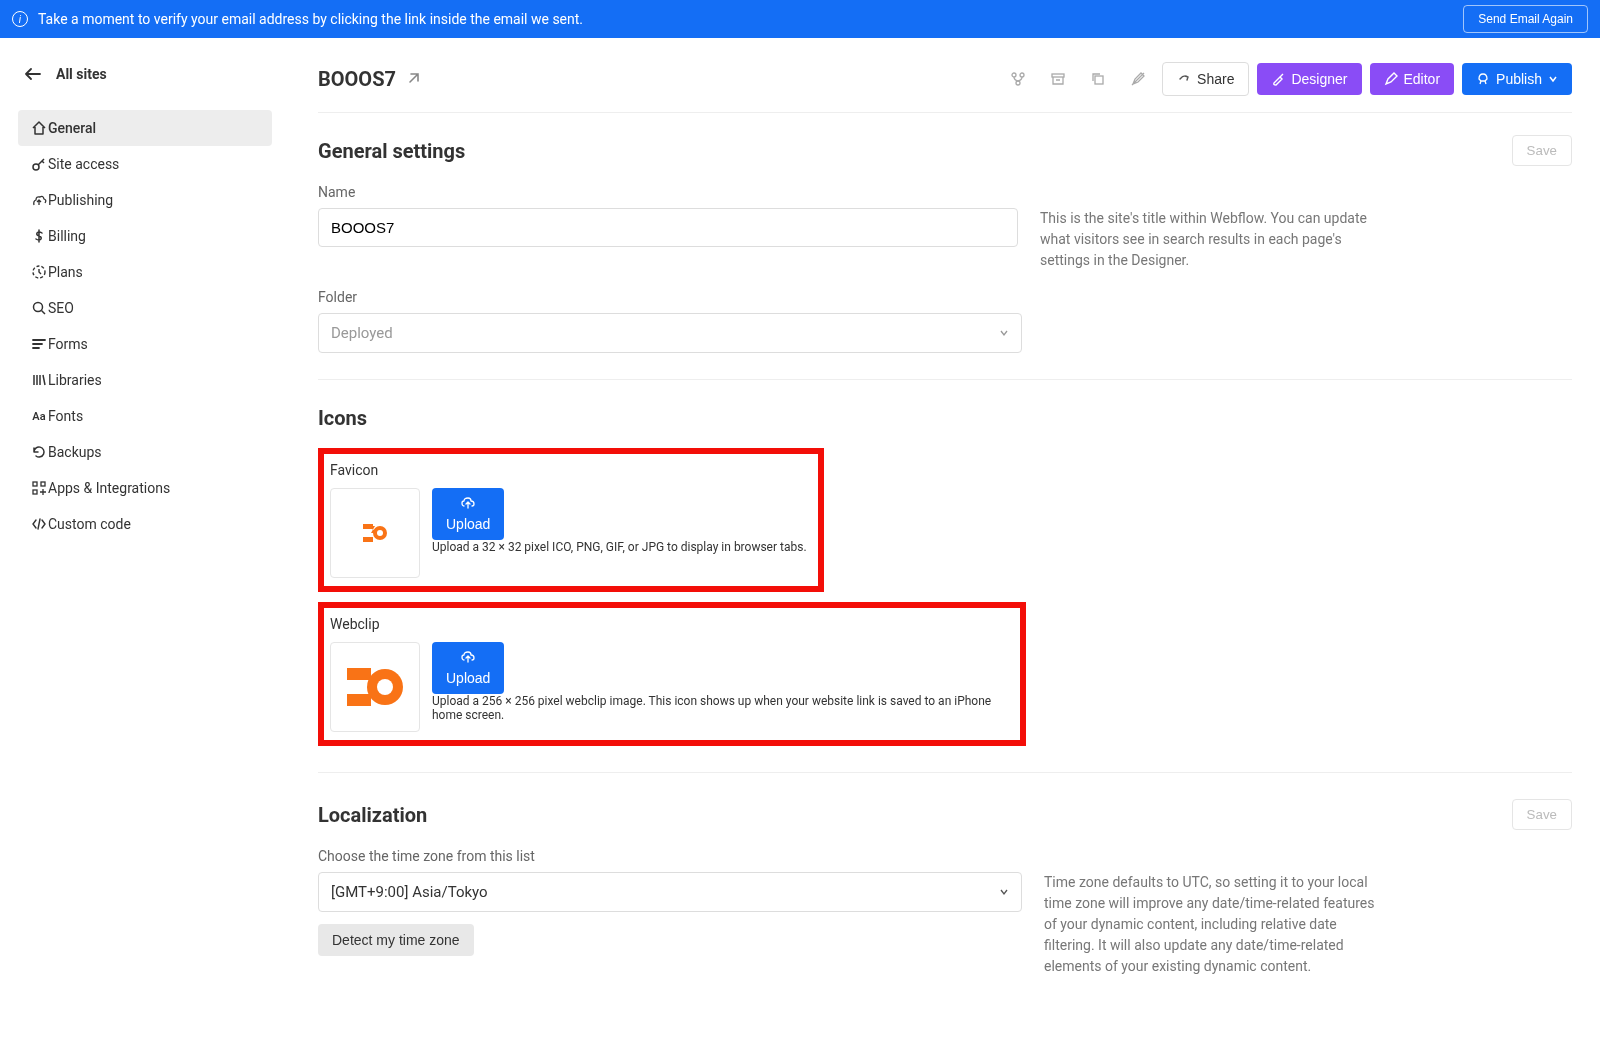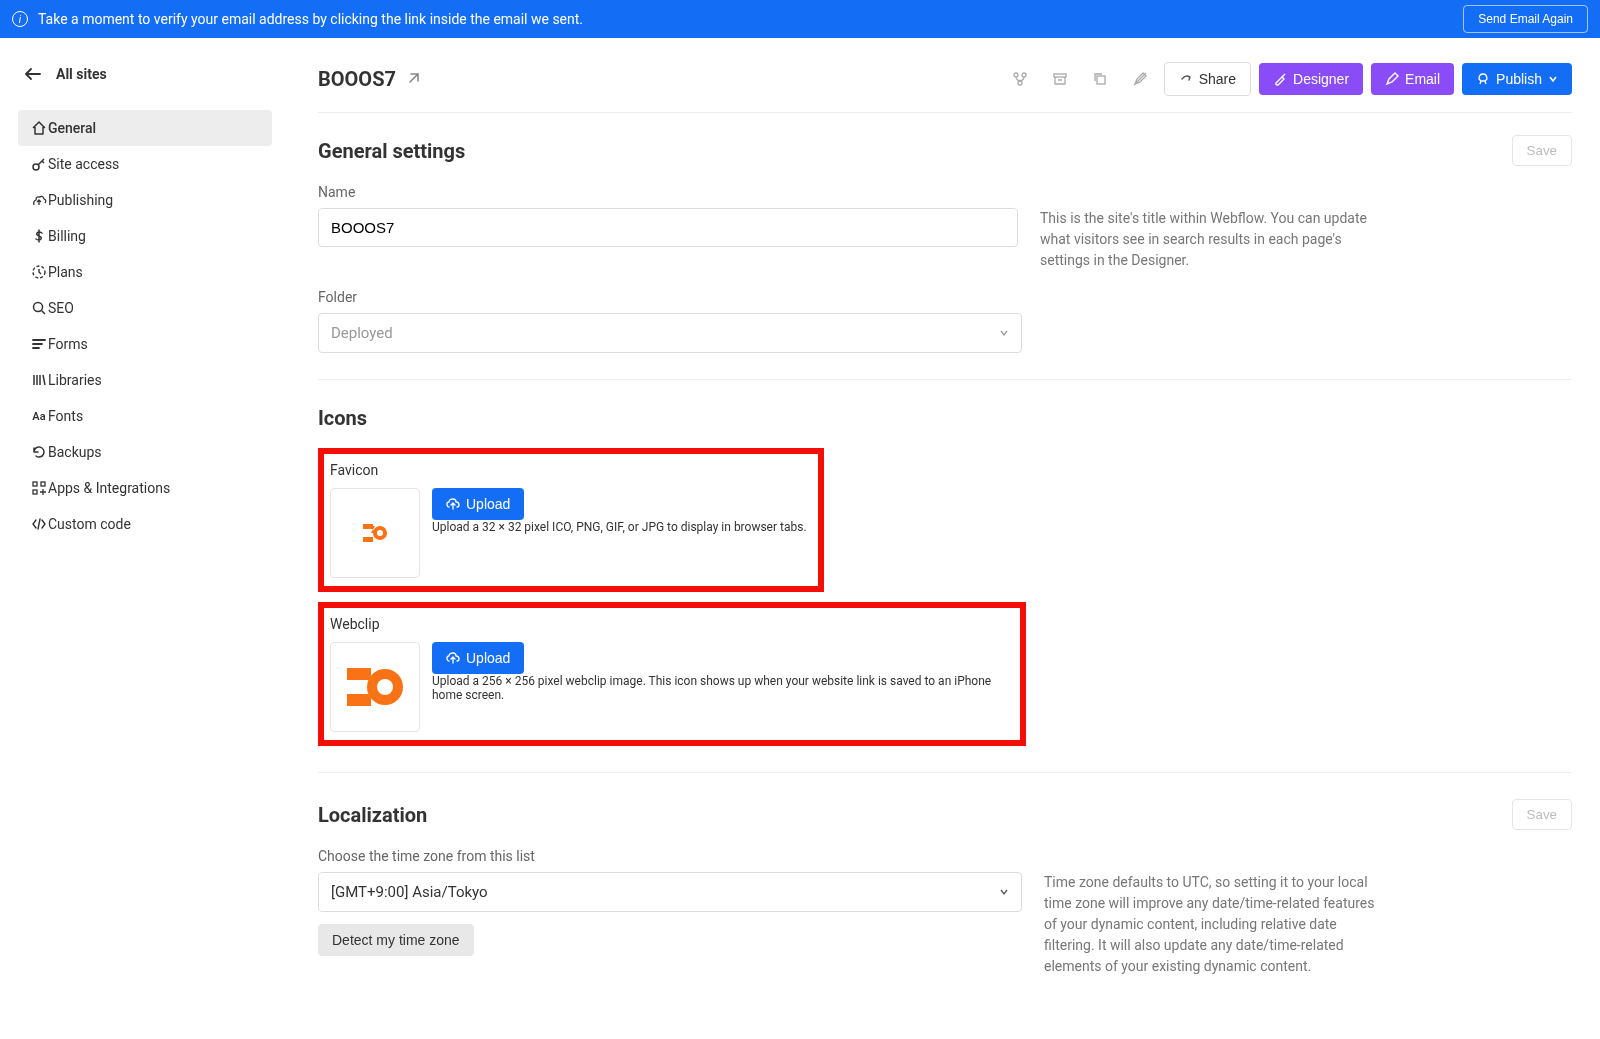--- a/index.html
+++ b/index.html
@@ -31,21 +31,21 @@
 .input { width: 700px; border: 1px solid #ddd; border-radius: 4px; padding: 10px 12px; font-size: 15px; }
 .select { width: 704px; border: 1px solid #ddd; border-radius: 4px; padding: 10px 12px; font-size: 15px; color: #999; background: #fff; display: flex; justify-content: space-between; align-items: center; }
 .select.dark { color: #333; }
 .two-col { display: flex; gap: 22px; align-items: flex-start; margin-bottom: 18px; }
 .helper { color: #777; font-size: 14px; line-height: 1.5; max-width: 340px; }
 .divider { border-top: 1px solid #eee; margin: 26px 0; }
 .highlight-box { border: 6px solid #f30e08; padding: 8px 6px; margin-bottom: 10px; }
 .upload-row { display: flex; gap: 12px; align-items: flex-start; margin-top: 10px; }
 .thumb { width: 90px; height: 90px; border: 1px solid #e5e5e5; border-radius: 4px; display: flex; align-items: center; justify-content: center; background: #fff; }
 .upload-col { flex: 1; }
-.upload-btn { background: #146ef5; color: #fff; border: none; padding: 8px 14px; border-radius: 4px; display: inline-flex; align-items: center; gap: 6px; cursor: pointer; font-size: 14px; }
+.upload-btn { background: #146ef5; color: #fff; border: none; padding: 8px 14px; border-radius: 4px; display: inline-flex; align-items: center; gap: 6px; cursor: pointer; font-size: 14px; flex-direction: column; }
 .upload-desc { color: #333; font-size: 12px; }
 svg { display: block; }
 </style>
 </head>
 <body>
 
 <div class="banner">
   <div class="banner-left">
     <span class="info-icon">i</span>
     <span>Take a moment to verify your email address by clicking the link inside the email we sent.</span>
@@ -210,21 +210,21 @@
         <button class="btn purple">
           <svg width="14" height="14" viewBox="0 0 14 14">
               <path d="M3 11 L9 5 L11 7 L5 13 Q2 13 3 11 Z M9 5 L12 2" stroke="#fff" stroke-width="1.4" fill="none"></path>
             </svg>
           <span>Designer</span>
         </button>
         <button class="btn purple">
           <svg width="14" height="14" viewBox="0 0 14 14">
               <path d="M2 12 L4 7 L10 1 L13 4 L7 10 L2 12 Z" stroke="#fff" stroke-width="1.4" fill="none"></path>
             </svg>
-          <span>Email</span>
+          <span>Editor</span>
         </button>
         <button class="btn blue">
           <svg width="14" height="14" viewBox="0 0 14 14">
               <path d="M7 2 Q11 2 11 7 L9 9 L5 9 L3 7 Q3 2 7 2 Z M5 9 L4 12 M9 9 L10 12" stroke="#fff" stroke-width="1.3" fill="none"></path>
             </svg>
           <span>Publish</span>
           <svg width="10" height="10" viewBox="0 0 10 10">
               <path d="M2 3 L5 7 L8 3" stroke="#fff" stroke-width="1.5" fill="none"></path>
             </svg>
         </button>

